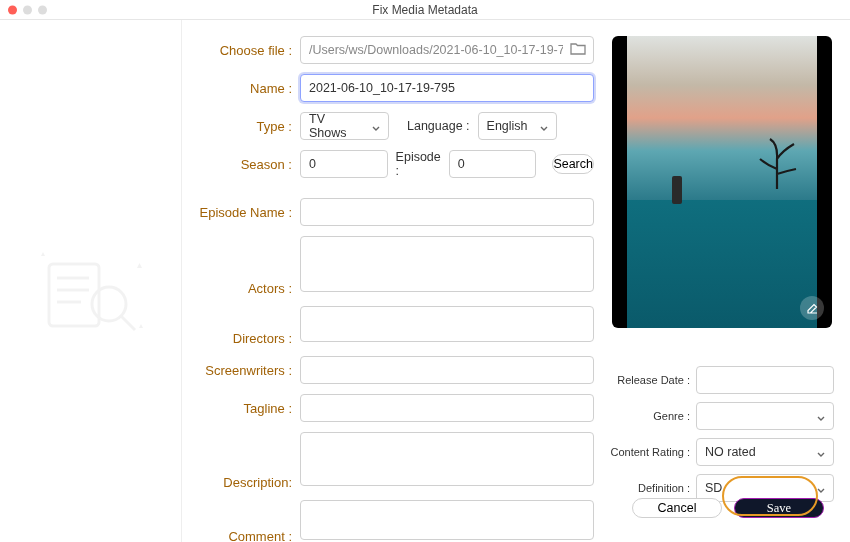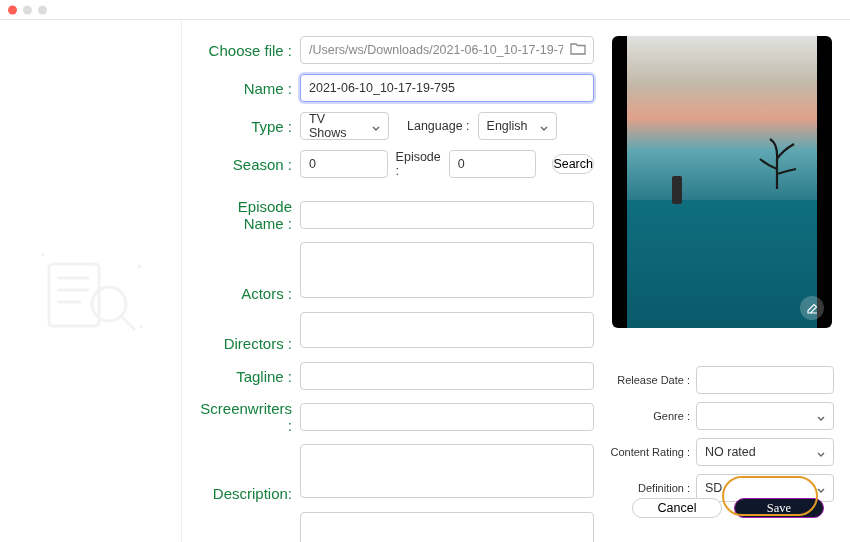--- a/index.html
+++ b/index.html
@@ -14,21 +14,21 @@
     .wrap { display: flex; height: 522px; }
     .sidebar { width: 182px; border-right: 1px solid #eee; position: relative; }
     .sb-icon { position: absolute; top: 226px; left: 0; right: 0; display: flex; justify-content: center; opacity: 0.15; }
 
     .main { flex: 1; display: flex; padding: 16px 16px 0 16px; gap: 18px; }
     .formcol { flex: 1; display: flex; flex-direction: column; gap: 10px; }
     .rightcol { width: 222px; display: flex; flex-direction: column; }
 
     .row { display: flex; align-items: center; gap: 8px; }
     .row.top { align-items: flex-end; }
-    .lbl { width: 94px; text-align: right; font-size: 15px; color: #15803d; flex-shrink: 0; }
+    .lbl { width: 94px; text-align: right; font-size: 13px; color: #a16207; flex-shrink: 0; }
     .lbl2 { width: 78px; text-align: right; font-size: 11px; color: #333; flex-shrink: 0; }
     .ctrl { flex: 1; }
 
     input[type=text], textarea, select.txt {
       width: 100%; height: 28px; border: 1px solid #d0d0d0; border-radius: 4px; padding: 0 8px; font-size: 12.5px; background: #fff; color: #333;
     }
     input.focused { border-color: #8fa3ff; box-shadow: 0 0 0 2px rgba(122,143,239,0.35); }
     textarea { height: 54px; padding: 6px 8px; resize: none; }
     textarea.lg { height: 56px; }
     textarea.desc { height: 54px; }
@@ -66,20 +66,21 @@
   </style>
 </head>
 <body>
 
 <div class="titlebar">
   <div class="traffic">
     <div class="dot red"></div>
     <div class="dot"></div>
     <div class="dot"></div>
   </div>
+  <div class="ttl">Fix Media Metadata</div>
 </div>
 
 <div class="wrap">
   <div class="sidebar">
     <div class="sb-icon">
       <svg width="120" height="90">
           <g fill="none" stroke="#aaa" stroke-width="3">
             <rect x="18" y="18" width="50" height="62" rx="4"></rect>
             <line x1="26" y1="32" x2="58" y2="32"></line>
             <line x1="26" y1="44" x2="58" y2="44"></line>
@@ -155,26 +156,26 @@
         <div class="lbl" style="padding-top:5px">Actors :</div>
         <div class="ctrl"><textarea class="lg" style=""></textarea></div>
       </div>
 
       <div class="row top">
         <div class="lbl" style="padding-top:5px">Directors :</div>
         <div class="ctrl"><textarea style="height: 36px;"></textarea></div>
       </div>
 
       <div class="row">
+        <div class="lbl">Screenwriters :</div>
+        <div class="ctrl"><input type="text" value="" style=""></div>
+      </div>
+
+      <div class="row">
         <div class="lbl">Tagline :</div>
-        <div class="ctrl"><input type="text" value="" style=""></div>
-      </div>
-
-      <div class="row">
-        <div class="lbl">Screenwriters :</div>
         <div class="ctrl"><input type="text" value="" style=""></div>
       </div>
 
       <div class="row top">
         <div class="lbl" style="padding-top:5px">Description:</div>
         <div class="ctrl"><textarea class="desc" style=""></textarea></div>
       </div>
 
       <div class="row top">
         <div class="lbl" style="padding-top:5px">Comment :</div>

